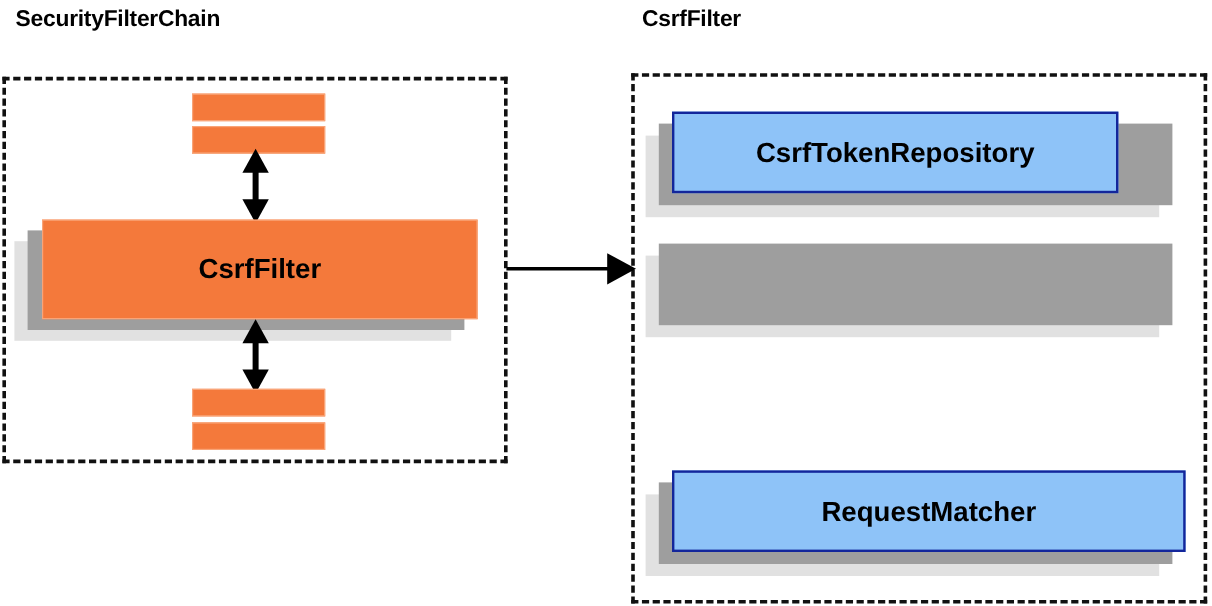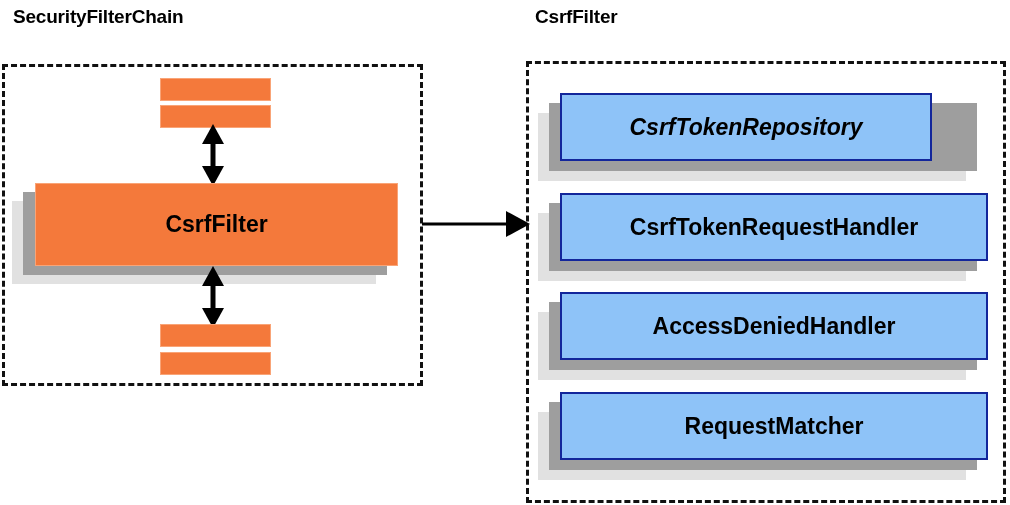--- a/index.html
+++ b/index.html
@@ -143,40 +143,30 @@
   <div class="slab" style="left:160px; top:352px; width:111px; height:23px;"></div>
 
   <svg class="arrow-svg" style="left:422px; top:210px;" width="108" height="28" viewBox="0 0 108 28">
     <line x1="0" y1="14" x2="86" y2="14" stroke="#000000" stroke-width="3"></line>
     <polygon points="108,14 84,27 84,1" fill="#000000"></polygon>
   </svg>
 
   <div class="node node-blue" style="left:538px; top:93px; width:450px; height:88px;">
     <div class="shadow-far" style="left:0px;  top:20px; width:428px; height:68px;"></div>
     <div class="shadow-near" style="left:11px; top:10px; width:428px; height:68px;"></div>
-    <div class="face" style="left:22px; top:0px; width:372px; height:68px;font-style:italic;">
+    <div class="face" style="left:22px; top:0px; width:372px; height:68px;">
       <span>CsrfTokenRepository</span>
     </div>
   </div>
 
   <div class="node node-blue" style="left:538px; top:193px; width:450px; height:88px;">
     <div class="shadow-far" style="left:0px;  top:20px; width:428px; height:68px;"></div>
     <div class="shadow-near" style="left:11px; top:10px; width:428px; height:68px;"></div>
-    <div class="face" style="left:22px; top:0px; width:428px; height:68px;">
-      <span>CsrfTokenRequestHandler</span>
-    </div>
   </div>
 
-  <div class="node node-blue" style="left:538px; top:292px; width:450px; height:88px;">
-    <div class="shadow-far" style="left:0px;  top:20px; width:428px; height:68px;"></div>
-    <div class="shadow-near" style="left:11px; top:10px; width:428px; height:68px;"></div>
-    <div class="face" style="left:22px; top:0px; width:428px; height:68px;">
-      <span>AccessDeniedHandler</span>
-    </div>
-  </div>
 
   <div class="node node-blue" style="left:538px; top:392px; width:450px; height:88px;padding-left:31px;">
     <div class="shadow-far" style="left:0px;  top:20px; width:428px; height:68px;"></div>
     <div class="shadow-near" style="left:11px; top:10px; width:428px; height:68px;"></div>
     <div class="face" style="left:22px; top:0px; width:428px; height:68px;">
       <span>RequestMatcher</span>
     </div>
   </div>
 
 </div>

